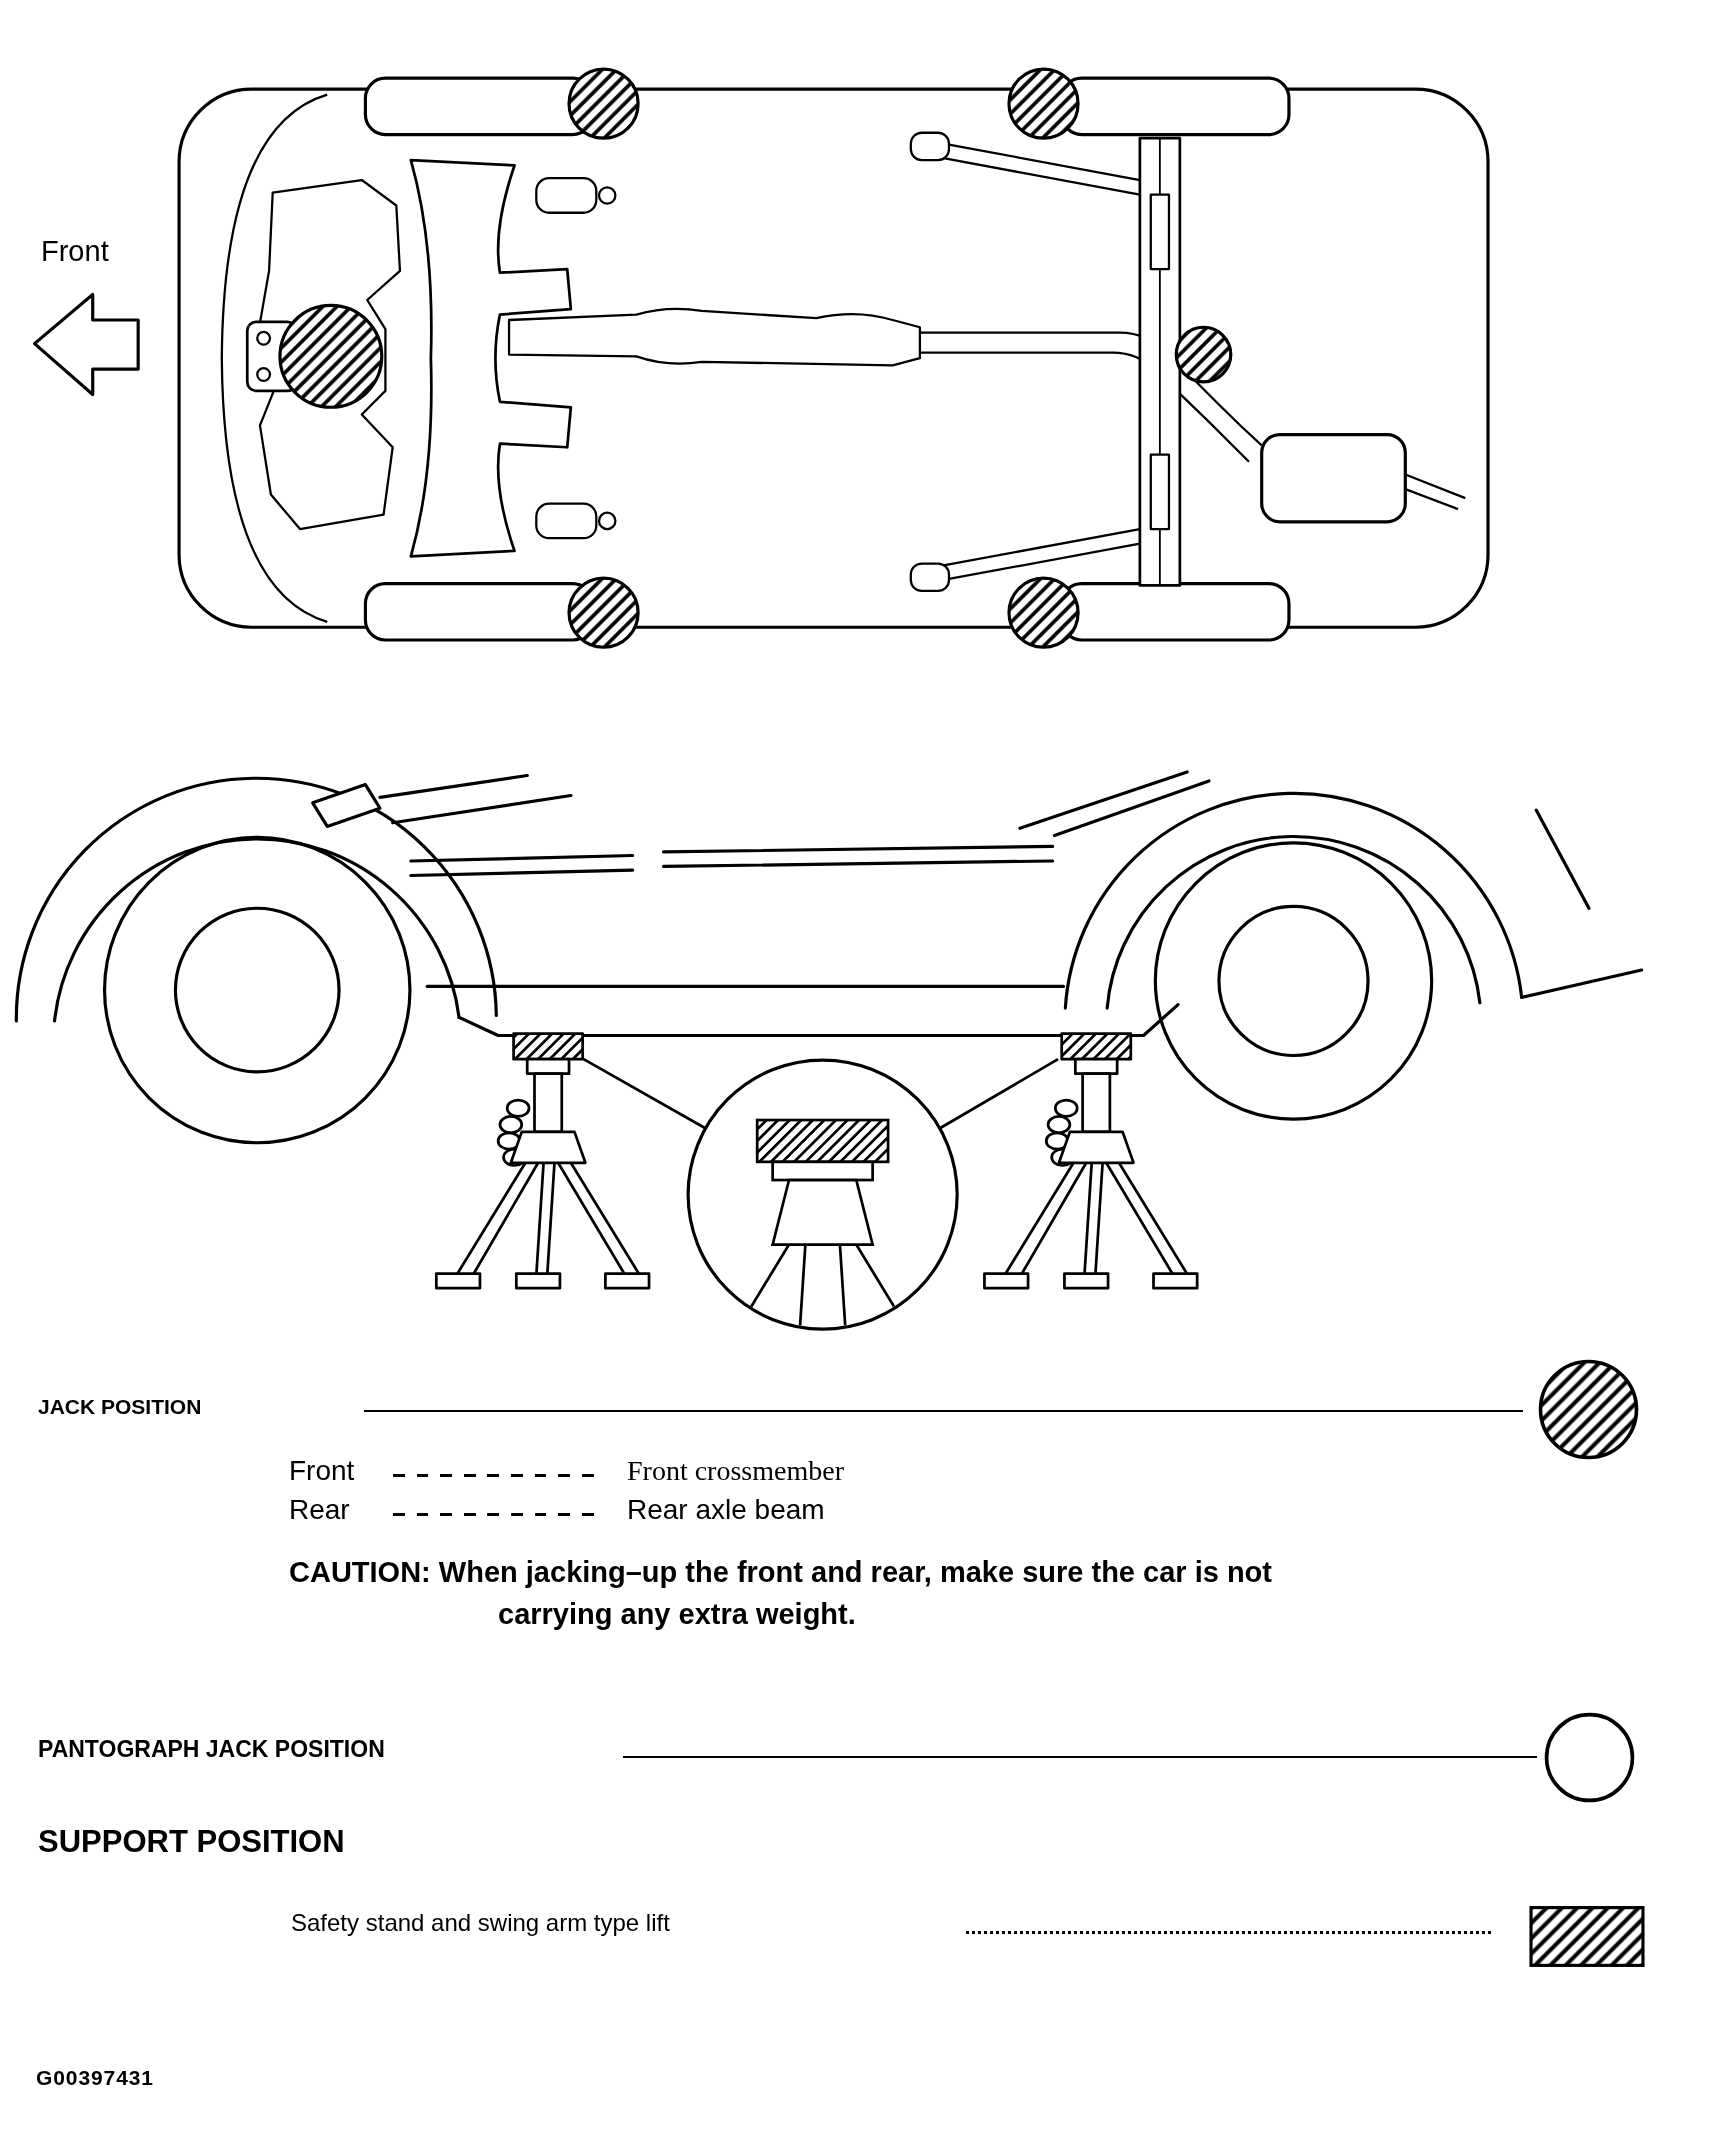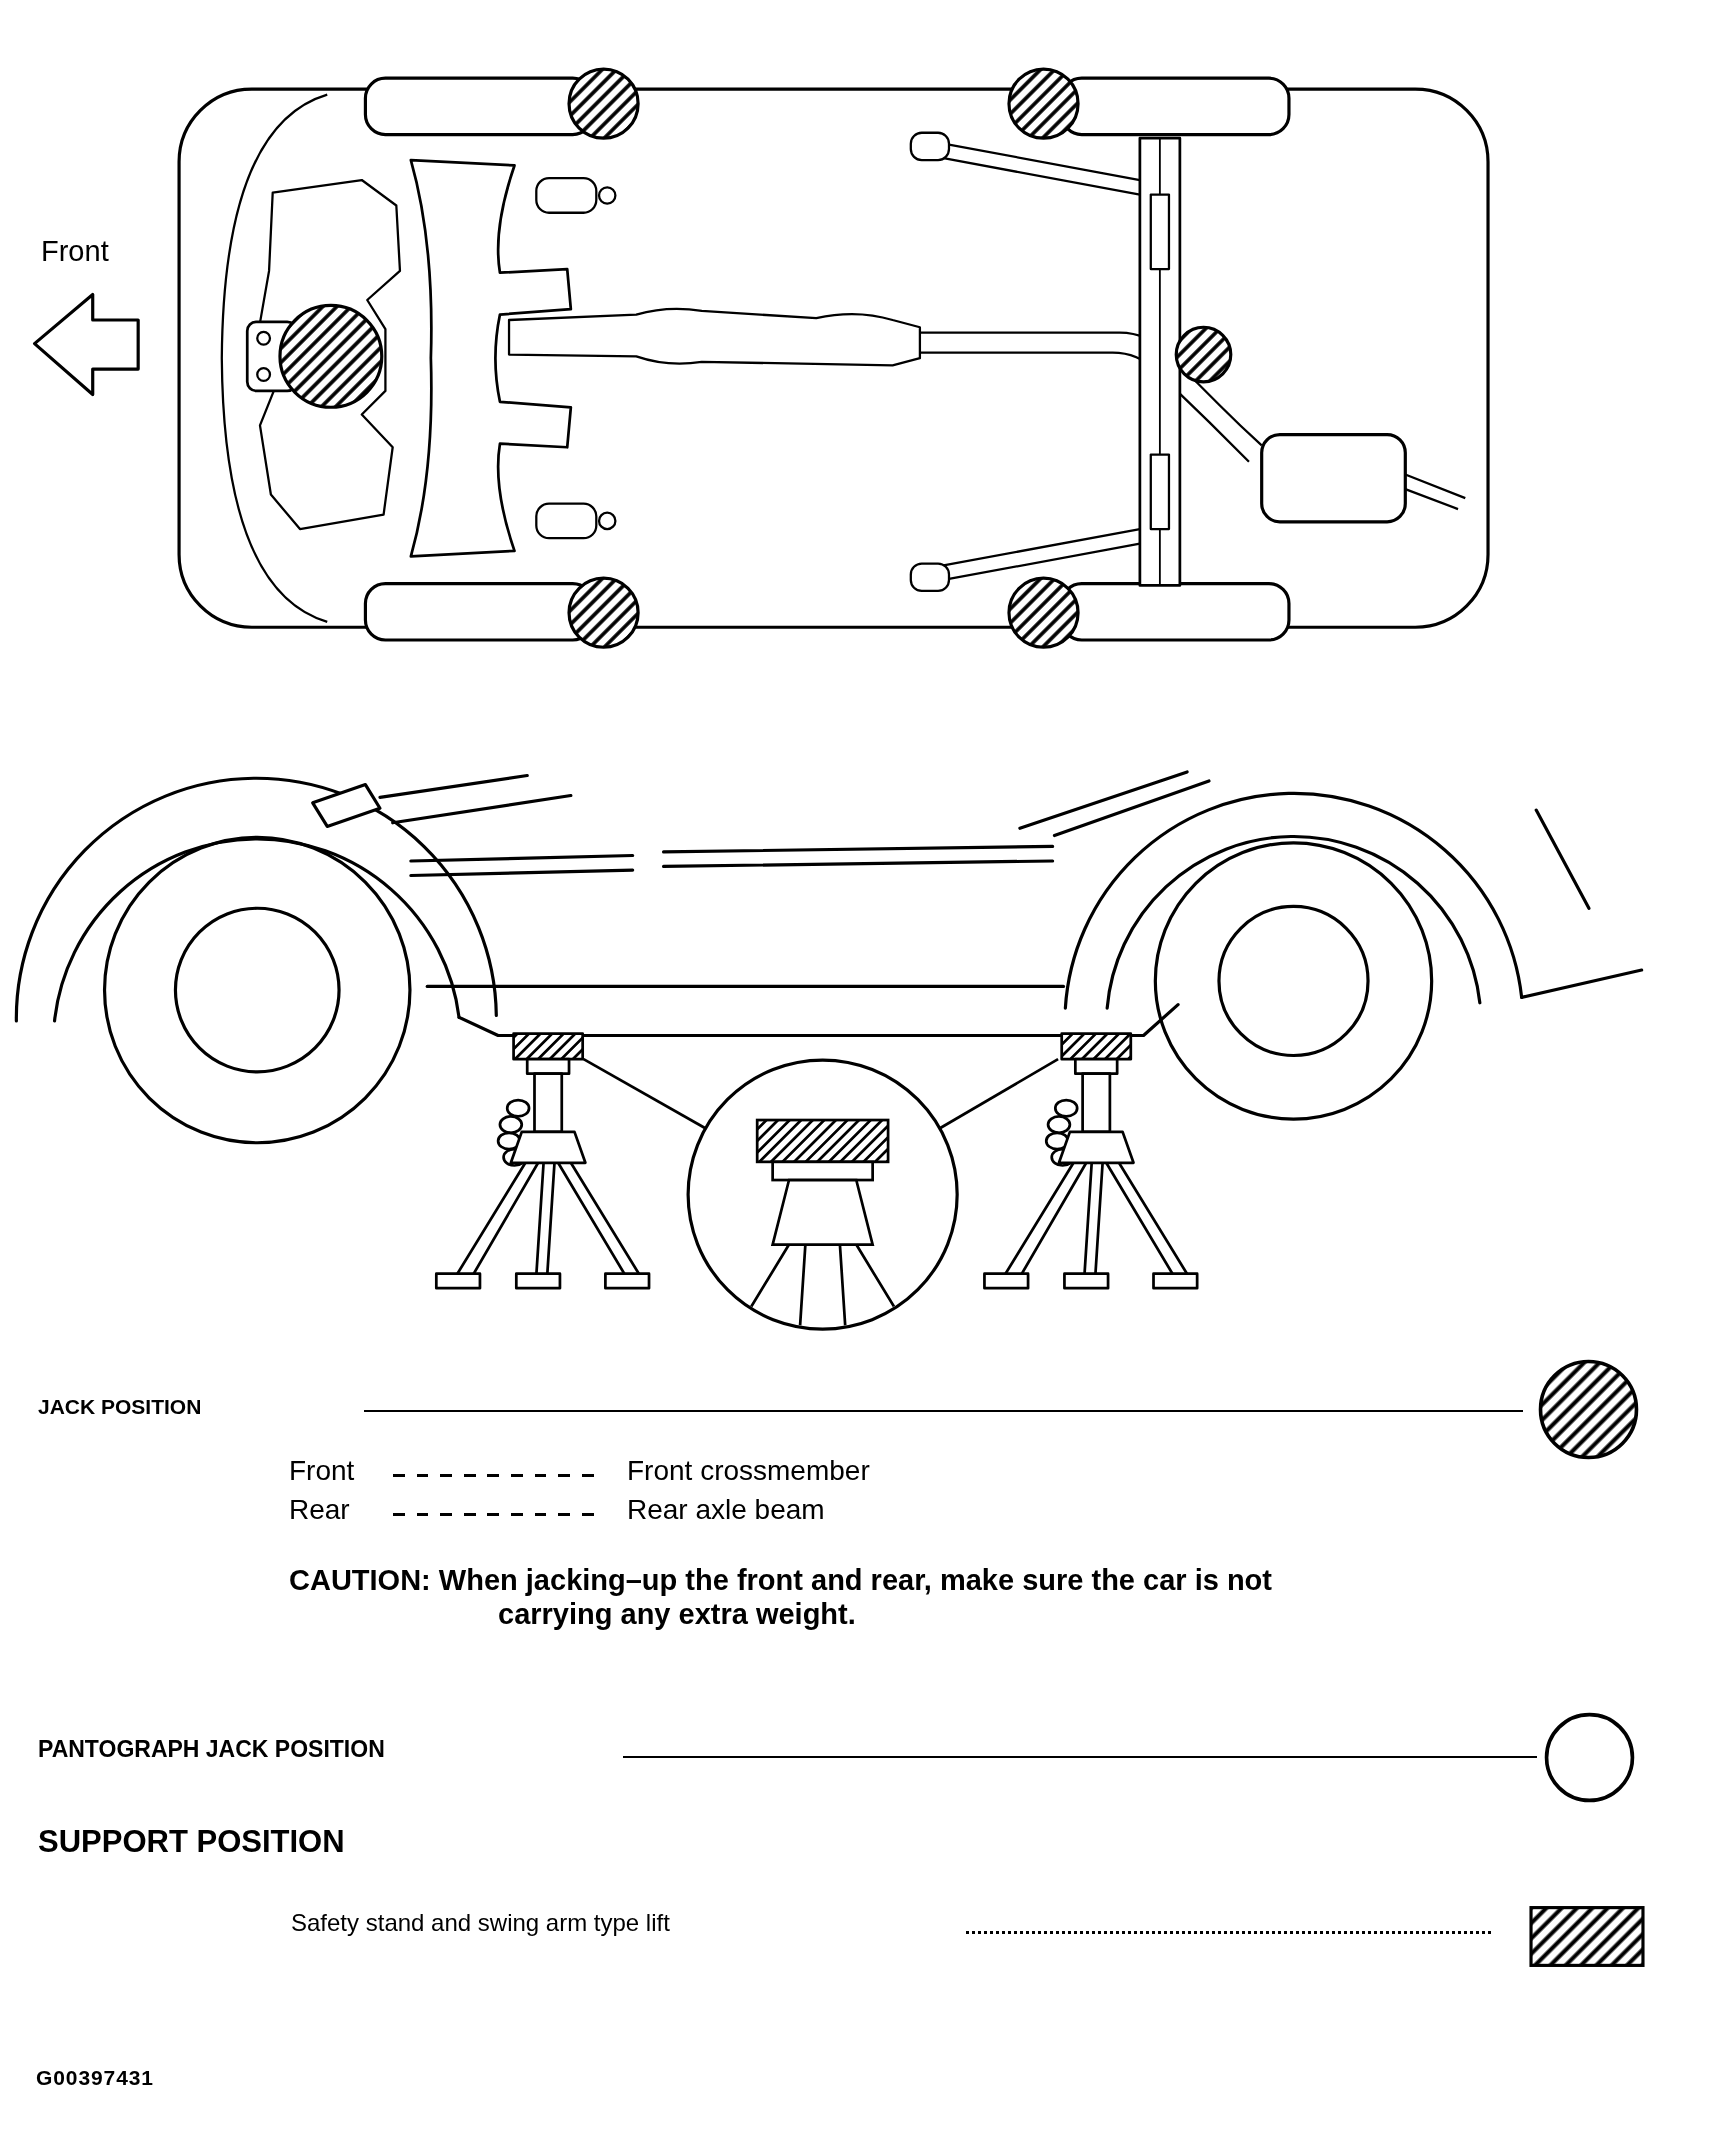--- a/index.html
+++ b/index.html
@@ -173,27 +173,27 @@
     <pattern id="hatch3" patternUnits="userSpaceOnUse" width="12" height="12" patternTransform="rotate(45)">
       <rect width="12" height="12" fill="#ffffff"></rect>
       <line x1="6" y1="0" x2="6" y2="12" stroke="#000000" stroke-width="4.5"></line>
     </pattern>
   </defs>
   <circle cx="58" cy="58" r="53" fill="url(#hatch3)" stroke="#000000" stroke-width="4"></circle>
 </svg>
 
 <div class="txt" style="left:289px; top:1455px; font-size:28px;">Front</div>
 <div class="leader-dash" style="left:393px; top:1474px; width:207px;"></div>
-<div class="txt" style="left:627px; top:1455px; font-size:28px;">Front crossmember</div>
+<div class="txt" style="left:627px; top:1455px; font-size:28px;font-family:Liberation Serif, serif;">Front crossmember</div>
 
 <div class="txt" style="left:289px; top:1494px; font-size:28px;">Rear</div>
 <div class="leader-dash" style="left:393px; top:1513px; width:207px;"></div>
 <div class="txt" style="left:627px; top:1494px; font-size:28px;">Rear axle beam</div>
 
-<div class="txt b" style="left:289px; top:1556px; font-size:29px;margin-top:8px;">
+<div class="txt b" style="left:289px; top:1556px; font-size:29px;">
   <span>CAUTION:</span>
   <span>When jacking–up the front and rear, make sure the car is not</span>
 </div>
 <div class="txt b" style="left:498px; top:1598px; font-size:29px;">carrying any extra weight.</div>
 
 <div class="txt b" style="left:38px; top:1736px; font-size:23px;">PANTOGRAPH JACK POSITION</div>
 <div class="rule" style="left:623px; top:1756px; width:914px;"></div>
 <svg width="95" height="95" viewBox="0 0 104 104" style="left:1542px; top:1710px;">
   <circle cx="52" cy="52" r="47" fill="#ffffff" stroke="#000000" stroke-width="4"></circle>
 </svg>

